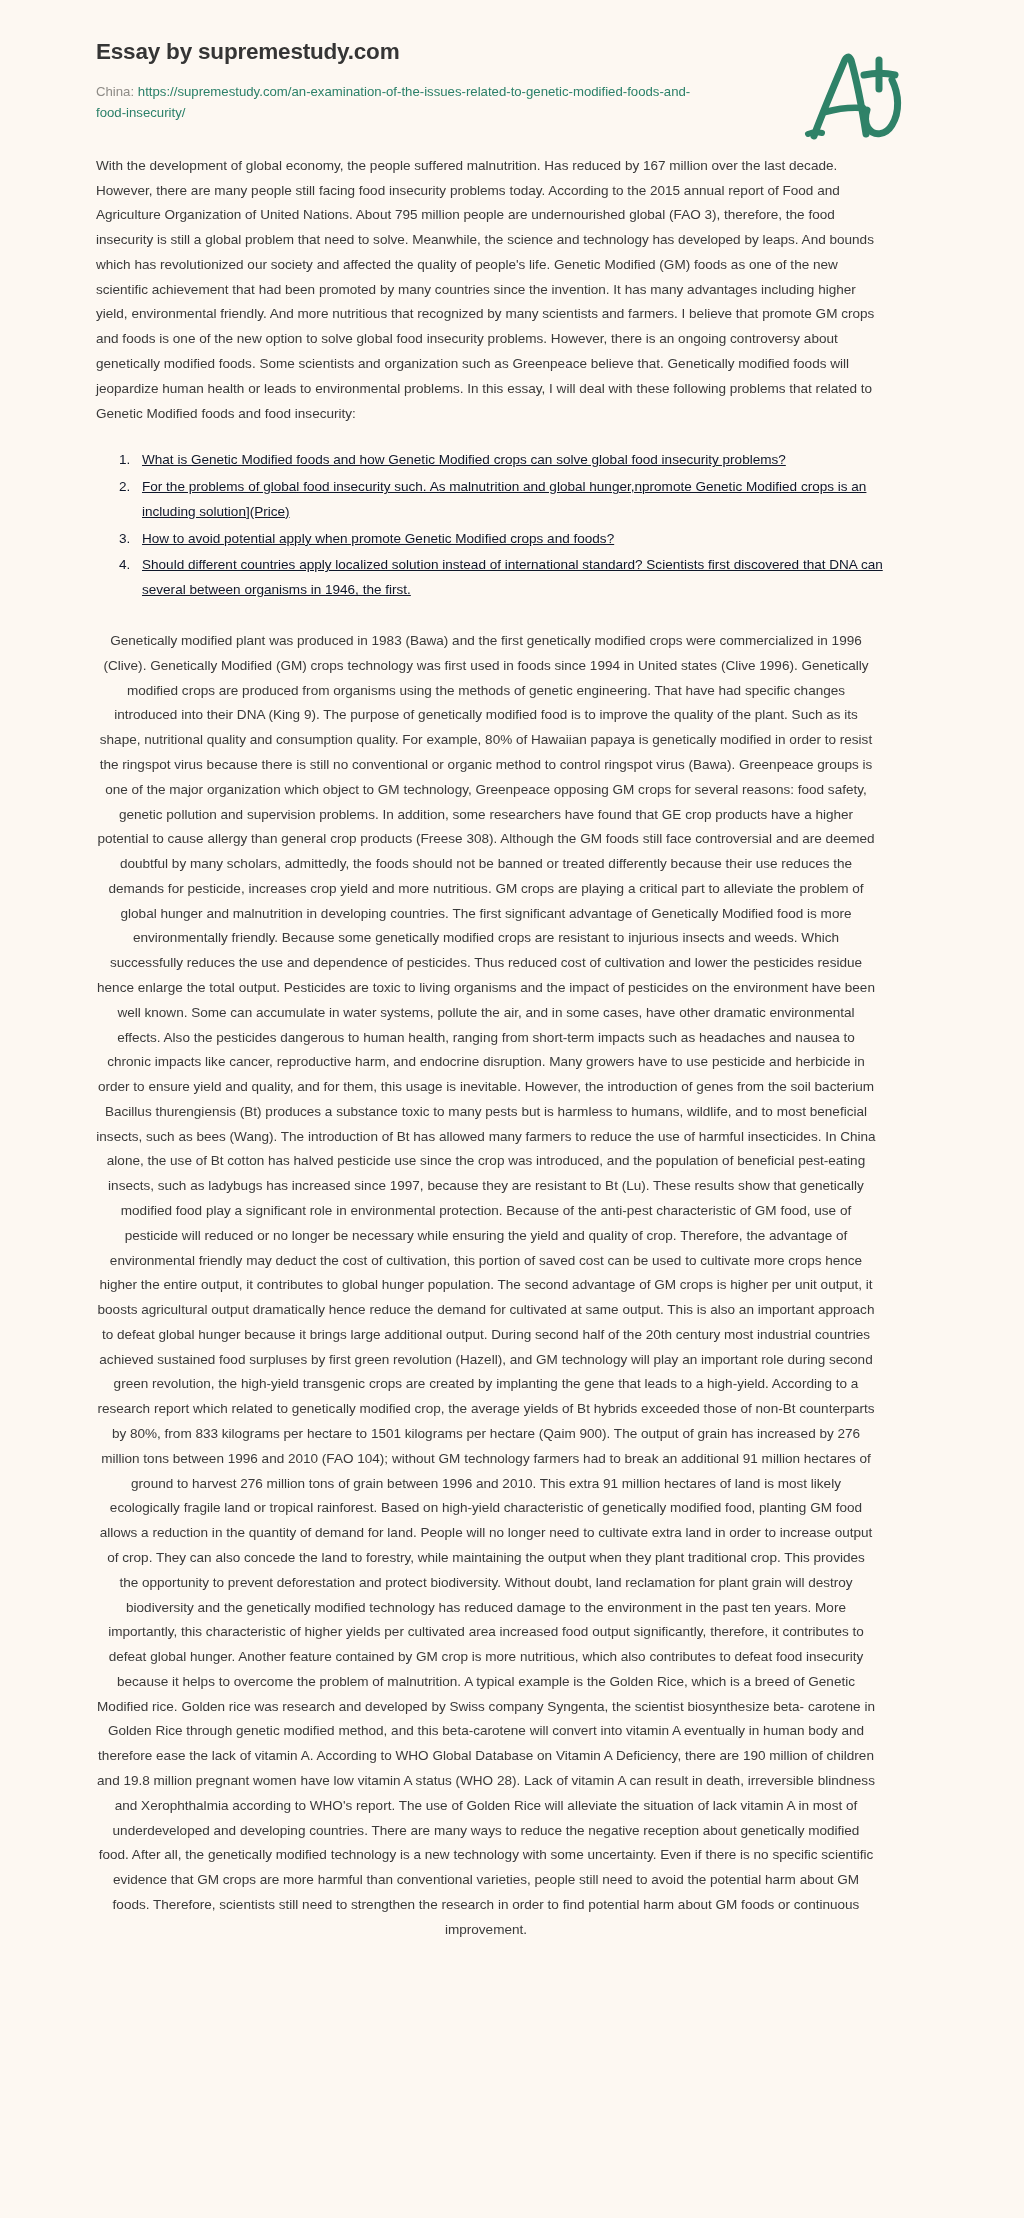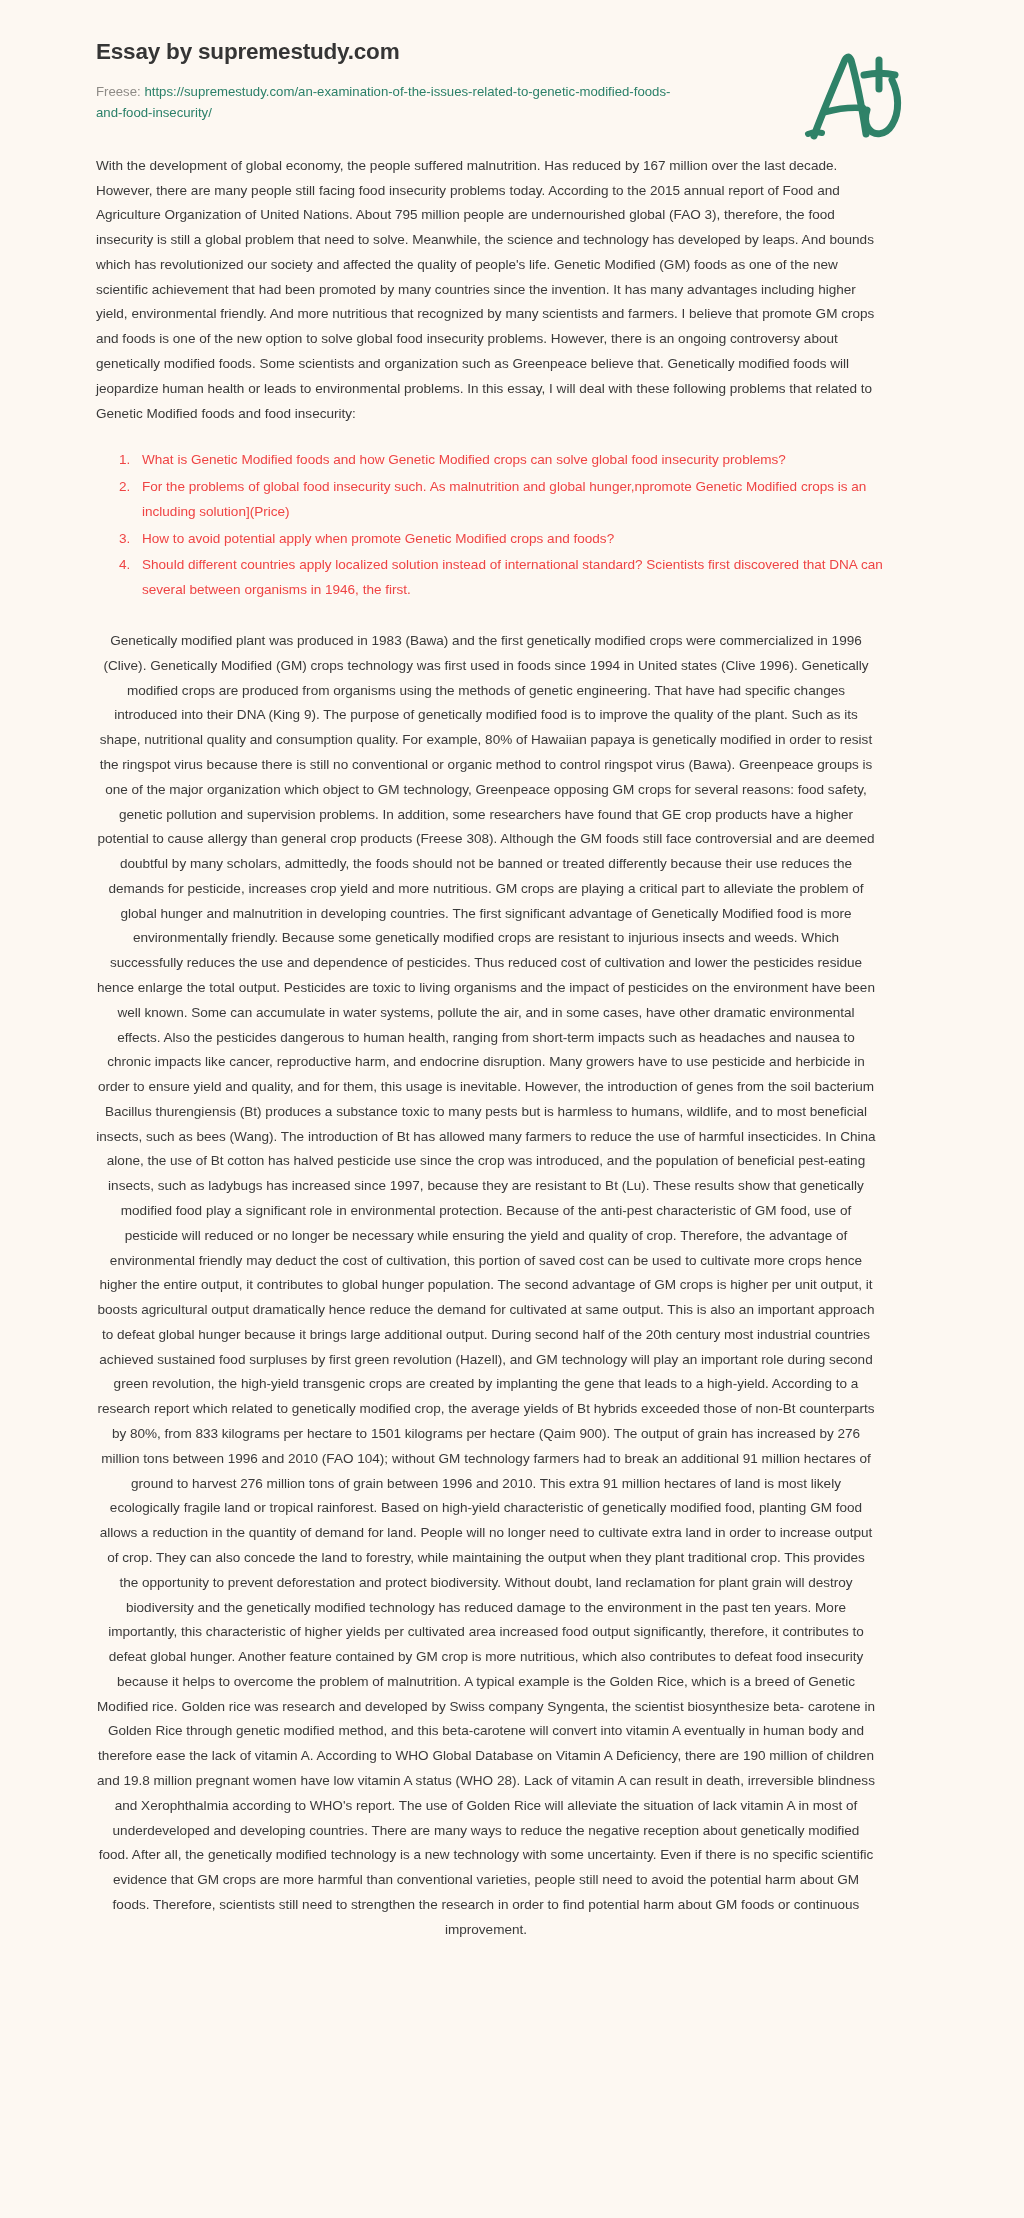--- a/index.html
+++ b/index.html
@@ -83,40 +83,41 @@
     font-size: 13.55px;
     line-height: 1.83;
     color: #3a3a3a;
     text-align: left;
   }
   .question-list {
     margin: 22px 0 0 0;
     padding: 0 0 0 38px;
     font-size: 13.55px;
     line-height: 1.83;
-    color: #ef4444;
+    color: #0f172a;
+    text-decoration: underline;
   }
   .question-list li {
     margin: 0 0 2px 0;
     padding-left: 8px;
   }
   .long-text {
     margin-top: 26px;
     text-align: center;
   }
 </style>
 </head>
 <body>
 
 <div class="page">
 
   <header class="site-header">
     <h1 class="brand-title">Essay by supremestudy.com</h1>
     <p class="source-line">
-      <span class="source-label">Freese:</span>
+      <span class="source-label">China:</span>
       <a class="source-url" href="#">https://supremestudy.com/an-examination-of-the-issues-related-to-genetic-modified-foods-and-food-insecurity/</a>
     </p>
 
     <div class="logo">
       <svg viewBox="0 0 120 105" xmlns="http://www.w3.org/2000/svg" aria-hidden="true">
         <g fill="none" stroke="#2f8268" stroke-linecap="round" stroke-linejoin="round">
 
           <path d="M14 94 C 22 72, 34 44, 44 20 C 46 15, 49 13, 51 18 C 56 36, 62 66, 66 92" stroke-width="7"></path>
 
           <path d="M25 70 C 36 67, 52 65, 63 66" stroke-width="6.5"></path>

